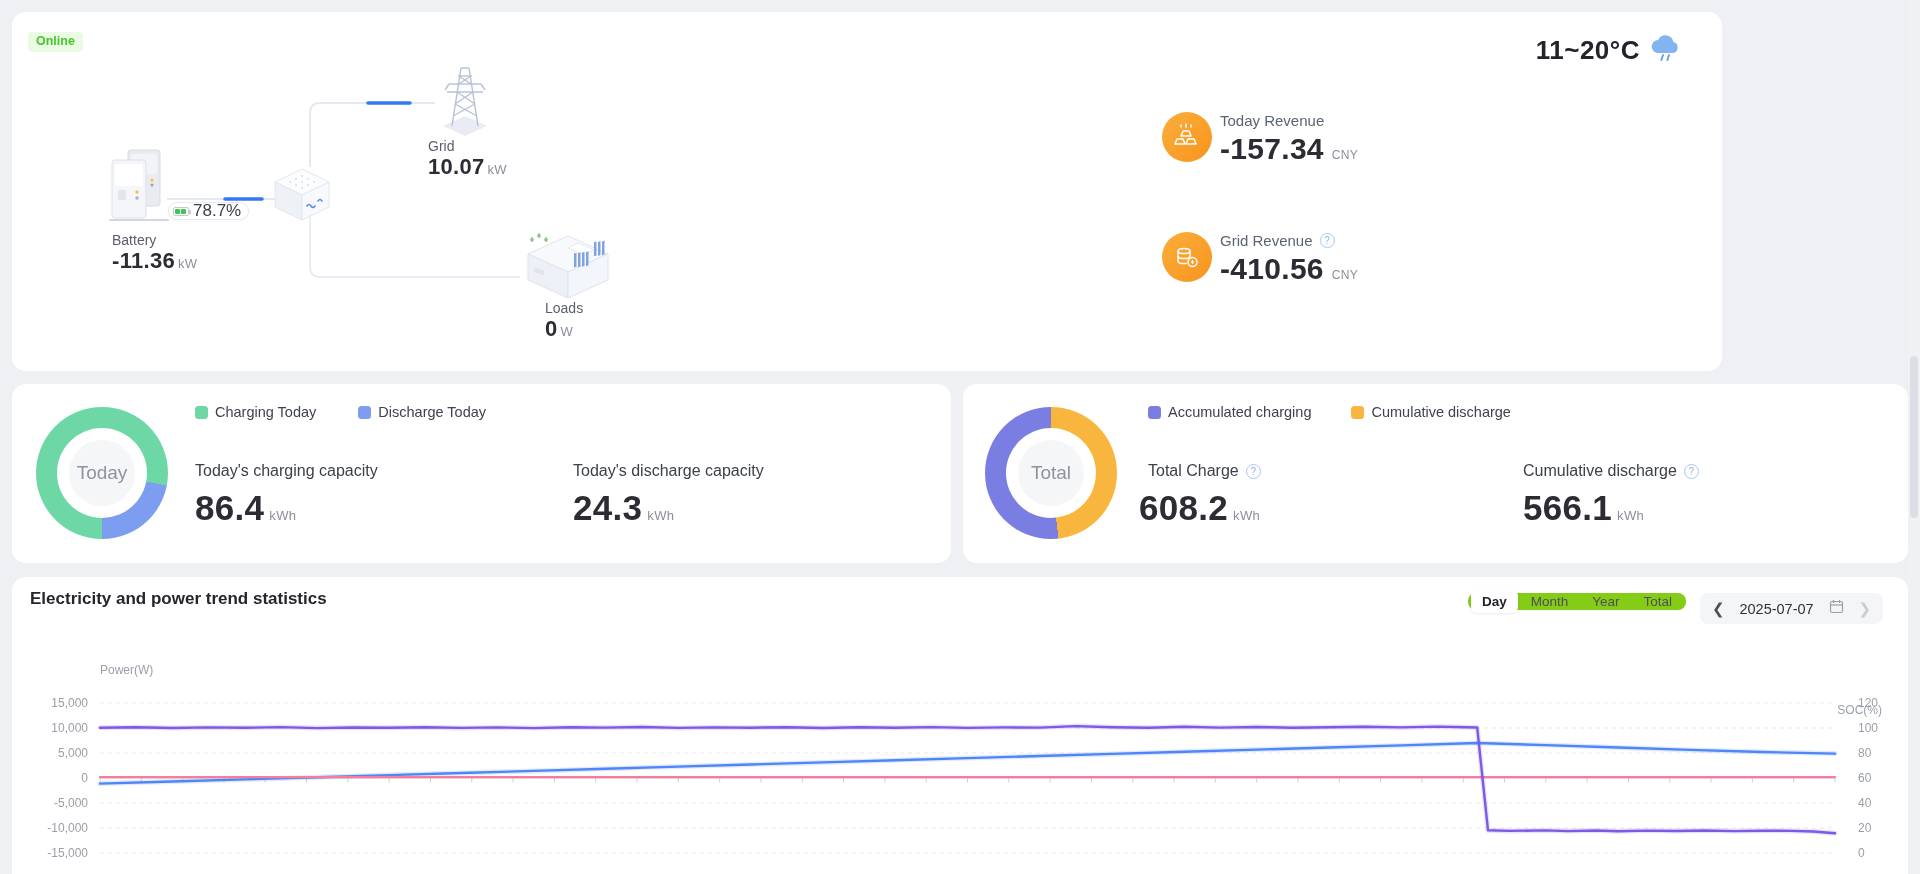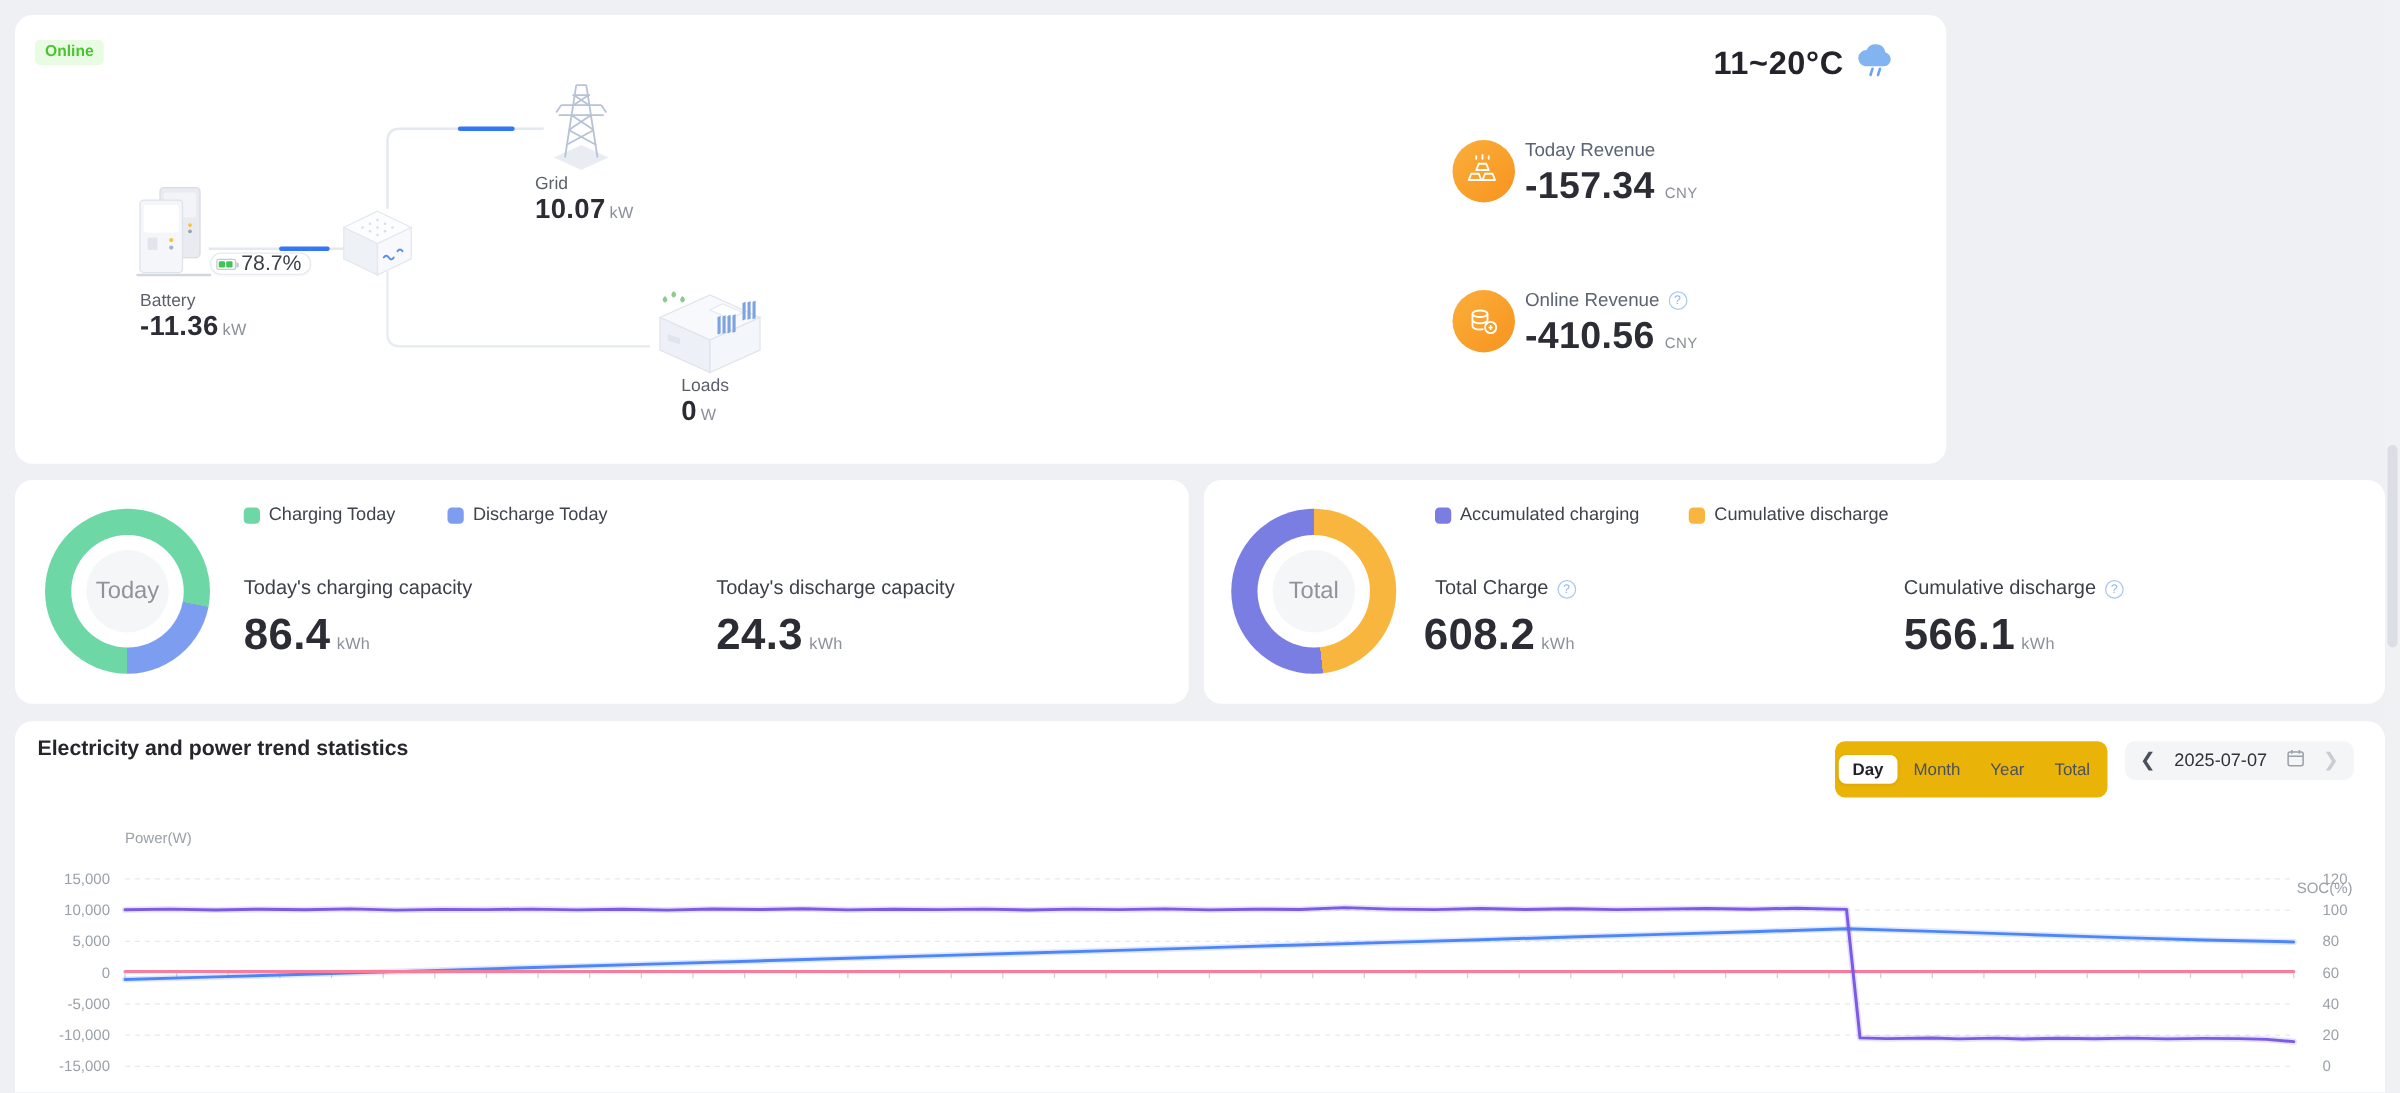--- a/index.html
+++ b/index.html
@@ -1,19 +1,19 @@
 <!DOCTYPE html>
 <html><head>
 <meta charset="utf-8">
 <style>
   * { margin:0; padding:0; box-sizing:border-box; }
   html,body { width:1920px; height:874px; overflow:hidden; }
   body { font-family:"Liberation Sans", sans-serif; background:#eef0f3; position:relative; color:#333; }
   .card { position:absolute; background:#fff; border-radius:14px; }
-  #card-top   { left:12px; top:12px;  width:1545px; height:359px; }
+  #card-top   { left:12px; top:12px;  width:1710px; height:359px; }
   #card-today { left:12px; top:384px; width:939px;  height:179px; }
   #card-total { left:963px;top:384px; width:945px;  height:179px; }
   #card-trend { left:12px; top:577px; width:1896px; height:297px; border-bottom-left-radius:0; border-bottom-right-radius:0; }
 
   
   .online-badge { position:absolute; left:16px; top:20px; background:#e9fbe3; color:#4bc431;
     font-size:12.5px; font-weight:bold; padding:3px 8px; border-radius:4px; line-height:1.1; }
   .weather { position:absolute; right:40px; top:20px; display:flex; align-items:center; gap:8px; }
   .weather .temp { font-size:26px; font-weight:800; color:#23232b; letter-spacing:0.5px; }
 
@@ -48,21 +48,21 @@
     font-size:19px; color:#8f939c; }
   .legend { position:absolute; top:20px; display:flex; }
   .legend .item { display:flex; align-items:center; gap:7px; font-size:14.5px; color:#3e434d; }
   .legend .sw { width:13px; height:13px; border-radius:3.5px; }
   .metric-title { position:absolute; top:78px; font-size:16px; color:#3c4049; display:flex; align-items:center; gap:7px; }
   .metric-value { position:absolute; top:104px; font-size:35px; font-weight:800; color:#2c2c34; letter-spacing:0.3px; }
   .metric-unit  { font-size:13px; font-weight:normal; color:#8a8f99; margin-left:5px; }
 
   
   .trend-title { position:absolute; left:18px; top:12px; font-size:17px; font-weight:bold; color:#24262c; }
-  .seg { position:absolute; left:1456px; top:16px; height:45px; background:#eab308; border-radius:8px;
+  .seg { position:absolute; left:1456px; top:16px; height:17px; background:#84cc16; border-radius:8px;
     display:flex; align-items:center; padding:3px; gap:2px; }
   .seg button { border:none; background:transparent; font-family:inherit; font-size:13.5px; color:#4b505a;
     padding:4px 11px; border-radius:6px; cursor:pointer; }
   .seg button.active { background:#fff; color:#1f2127; font-weight:bold; box-shadow:0 1px 3px rgba(0,0,0,0.08); }
   .datebox { position:absolute; left:1688px; top:16px; width:183px; height:31px; background:#f4f5f7;
     border-radius:8px; display:flex; align-items:center; justify-content:space-between; padding:0 12px; }
   .datebox .nav { font-size:15px; color:#4b505a; cursor:pointer; line-height:1; }
   .datebox .nav.disabled { color:#c9ccd3; }
   .datebox .dateval { font-size:14.5px; color:#2e323a; }
   .chart-svg { position:absolute; left:0; top:0; width:1896px; height:297px; }
@@ -217,21 +217,21 @@
       <svg width="28" height="28" viewBox="0 0 28 28" fill="none" stroke="#fff" stroke-width="1.5">
         <ellipse cx="11" cy="8" rx="6" ry="2.6"></ellipse>
         <path d="M5,8 V13 c0,1.4 2.7,2.6 6,2.6 s6,-1.2 6,-2.6 V8"></path>
         <path d="M5,13 V18 c0,1.4 2.7,2.6 6,2.6 1,0 2,-0.1 2.8,-0.3"></path>
         <circle cx="19.5" cy="19" r="4.5"></circle>
         <path d="M19.5,17 v4 M17.8,19 h3.4" stroke-width="1.2"></path>
       </svg>
     </div>
     <div>
       <div class="rev-label">
-          <span>Online Revenue</span>
+          <span>Grid Revenue</span>
           <span class="info-icon">?</span>
         </div>
       <div class="rev-value"><span>-410.56</span><span class="rev-cur">CNY</span></div>
     </div>
   </div>
 </div>
 
 <div class="card" id="card-today">
   <div class="donut" id="donut-today" style="left: 24px; top: 23px; background: conic-gradient(from 180deg, rgb(110, 215, 166) 0deg, rgb(110, 215, 166) 280.976deg, rgb(125, 158, 240) 280.976deg, rgb(125, 158, 240) 360deg);">
     <div class="hole"></div>

